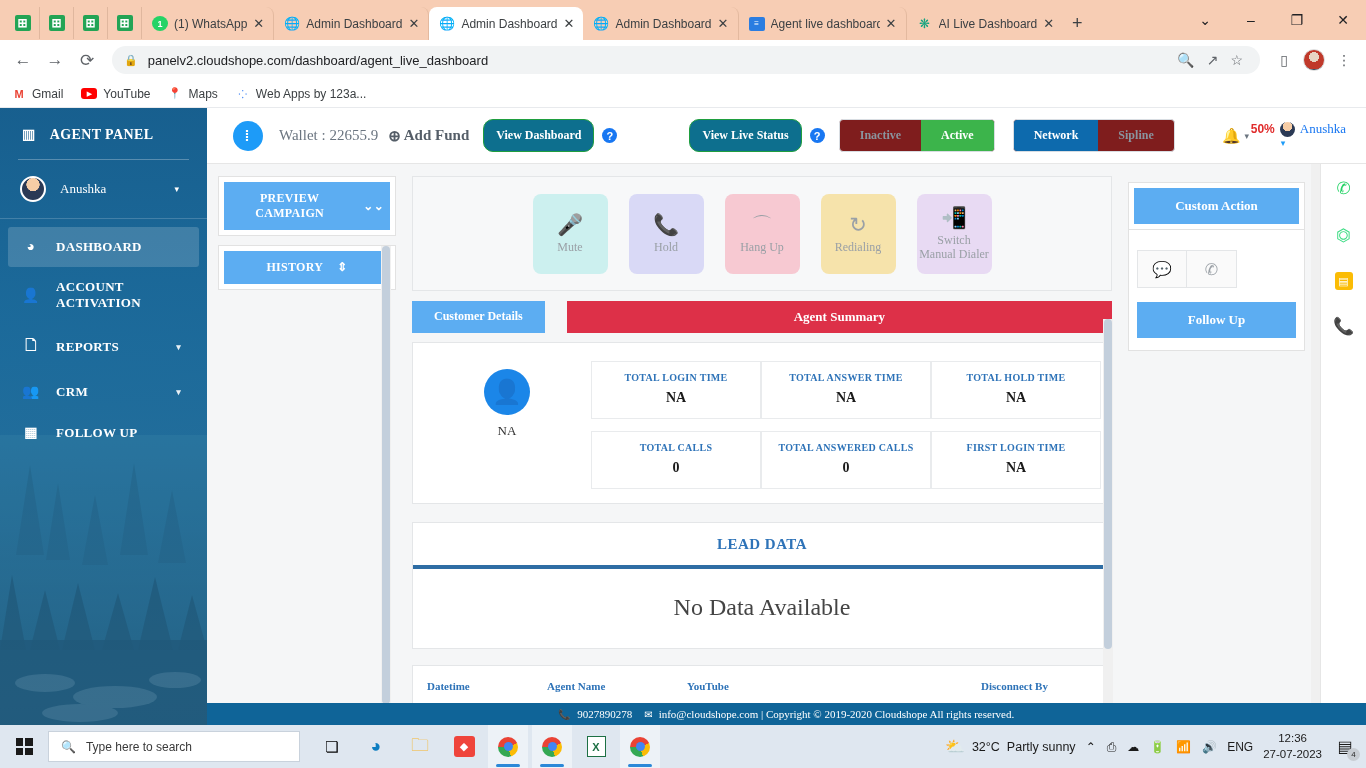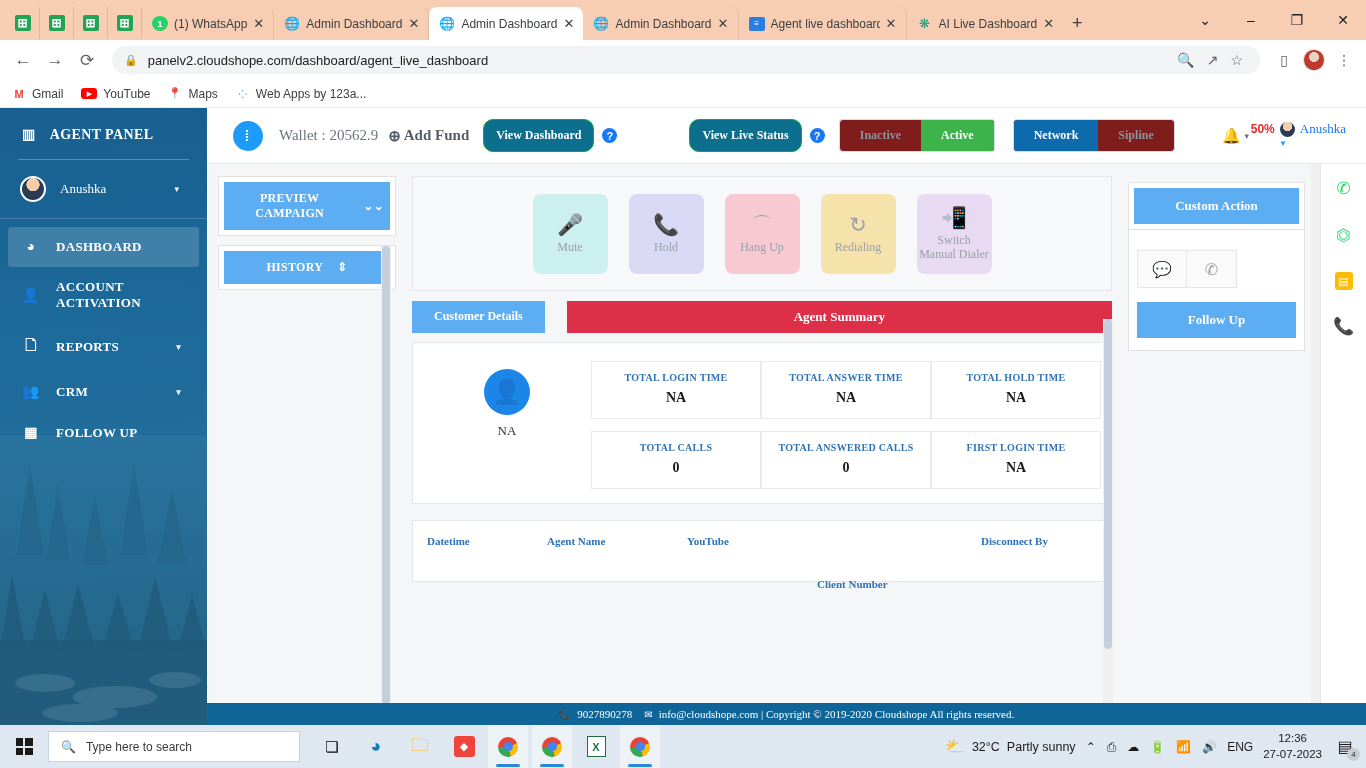--- a/index.html
+++ b/index.html
@@ -416,21 +416,21 @@
         </div>
         <div class="nav-item">
           <span class="nico">▦</span>
           <span>FOLLOW UP</span>
         </div>
       </div>
     </div>
 
     <div class="topbar">
       <span class="info-dot">⁞</span>
-      <span class="wallet">Wallet : 20562.9</span>
+      <span class="wallet">Wallet : 22655.9</span>
       <span class="addfund">
         <span>⊕</span>
         <span>Add Fund</span>
       </span>
       <span class="btn-teal" style="margin-left:14px;">View Dashboard</span>
       <span class="qmark" style="margin-left:8px;">?</span>
 
       <span class="btn-teal" style="margin-left:72px;">View Live Status</span>
       <span class="qmark" style="margin-left:8px;">?</span>
 
@@ -538,20 +538,24 @@
               <div class="k">TOTAL ANSWERED CALLS</div>
               <div class="v">0</div>
             </div>
             <div class="stat">
               <div class="k">FIRST LOGIN TIME</div>
               <div class="v">NA</div>
             </div>
           </div>
         </div>
 
+        <div class="lead">
+          <div class="lead-hd">LEAD DATA</div>
+          <div class="lead-body">No Data Available</div>
+        </div>
 
         <div class="histtbl">
           <div class="hrow">
             <span>Datetime</span>
             <span>Agent Name</span>
             <span>YouTube</span>
             <span>Client Number</span>
             <span>Disconnect By</span>
           </div>
         </div>

